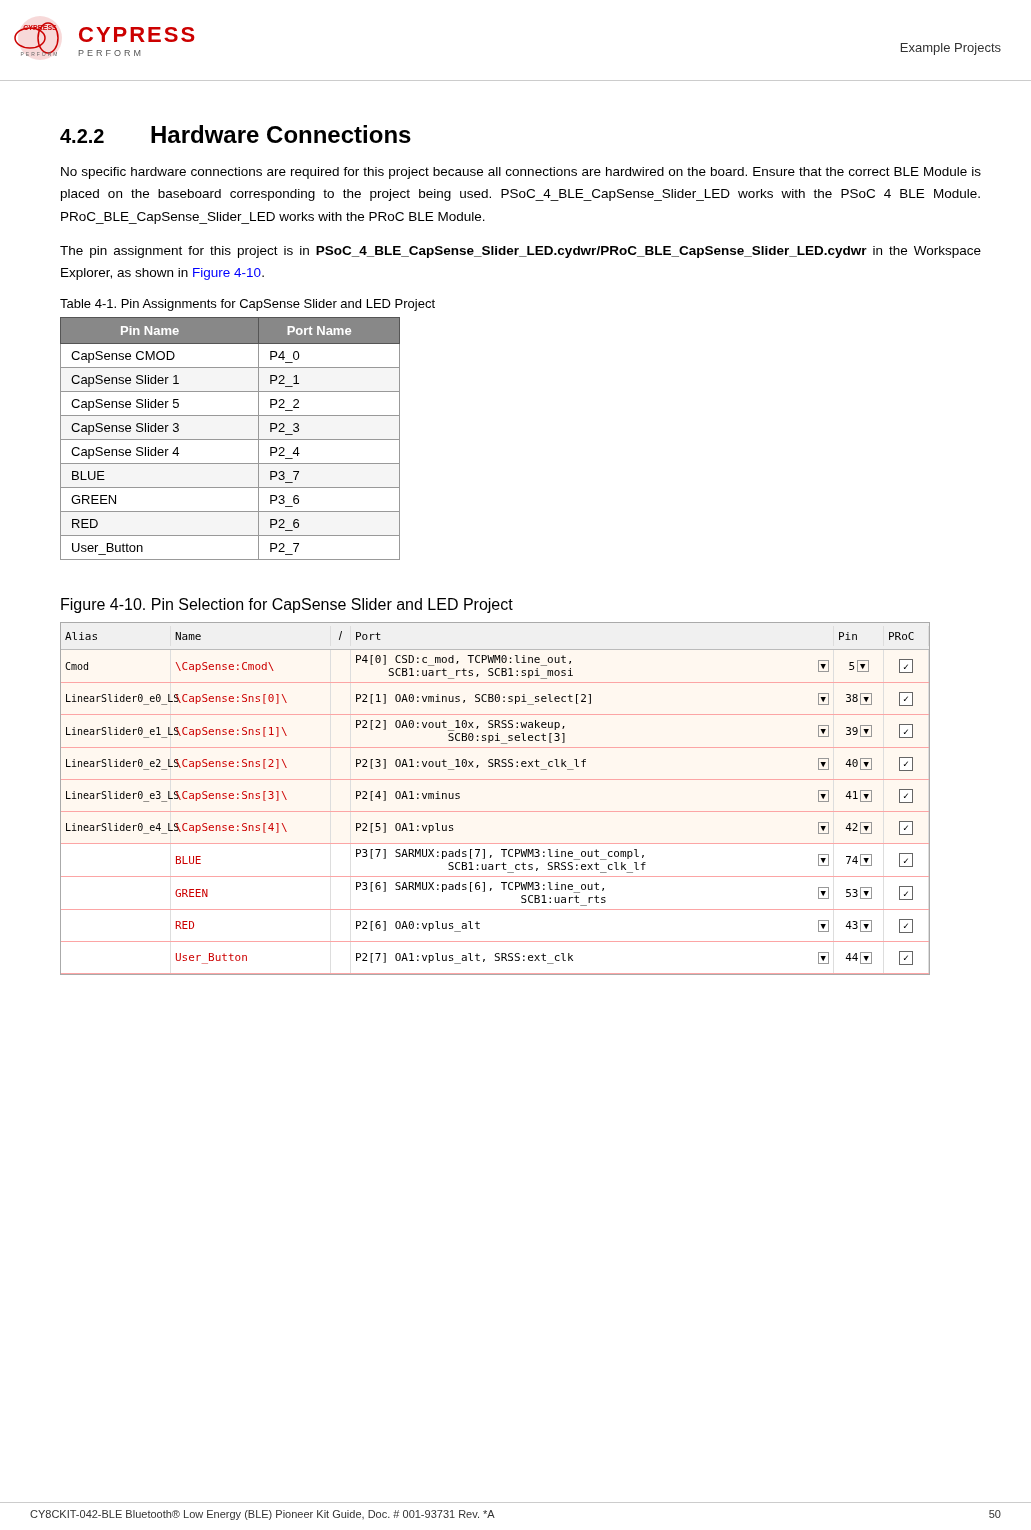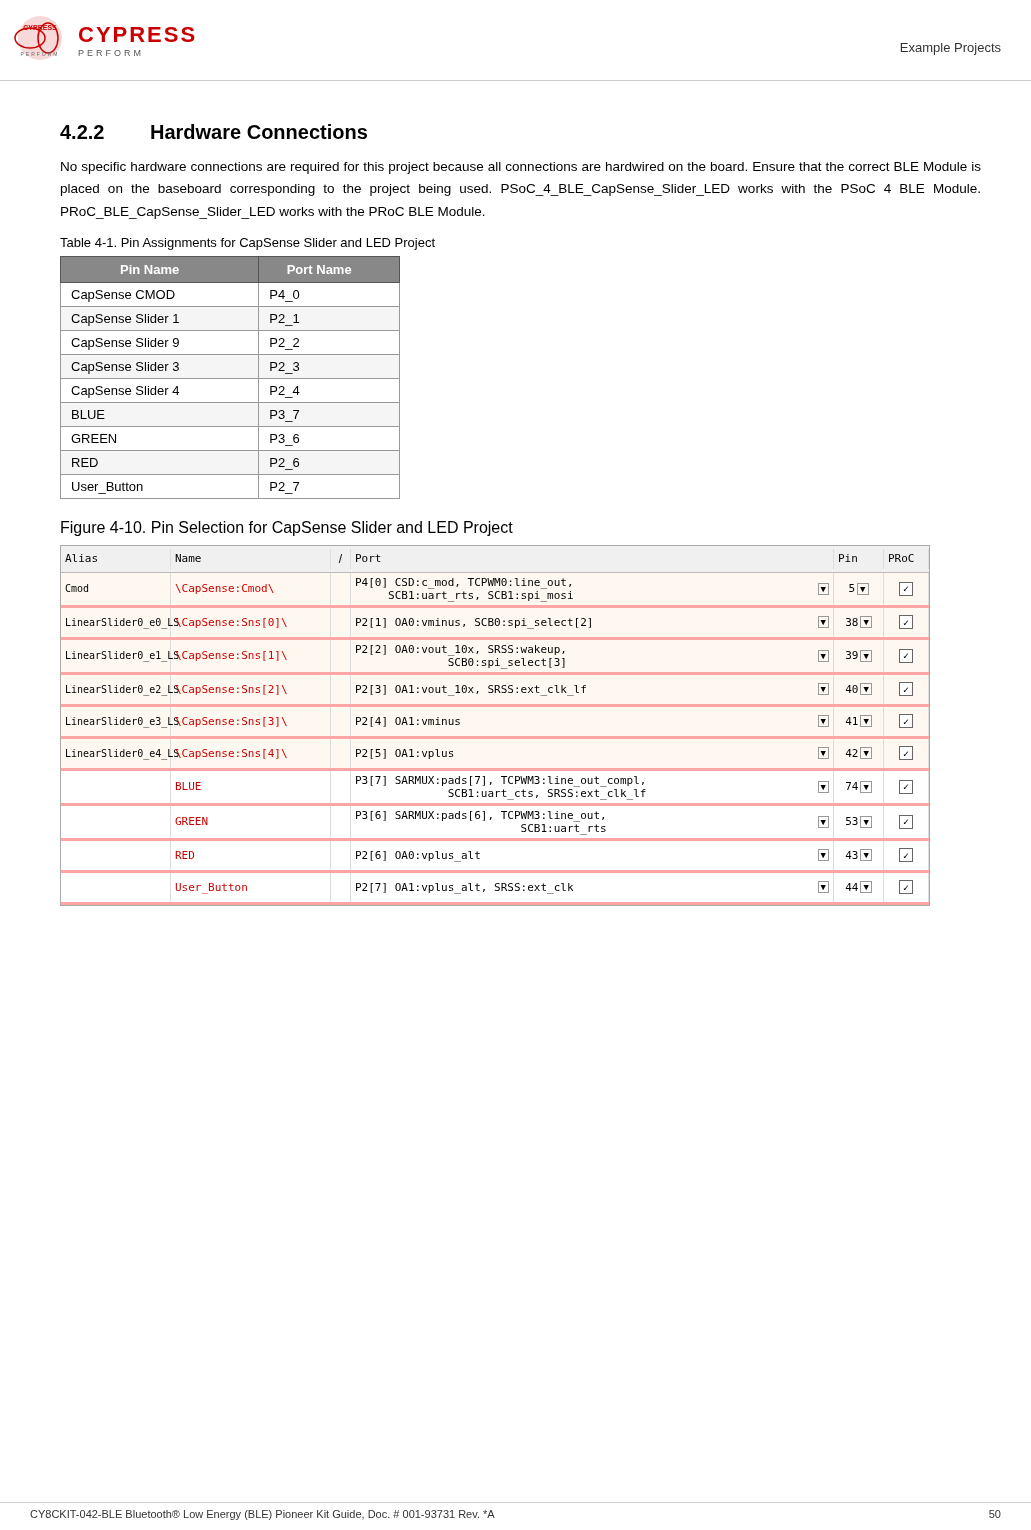--- a/index.html
+++ b/index.html
@@ -57,21 +57,21 @@
       align-items: baseline;
       margin-bottom: 12px;
     }
     .section-num {
       font-size: 20px;
       font-weight: bold;
       margin-right: 30px;
       min-width: 60px;
     }
     .section-heading {
-      font-size: 20px;
+      font-size: 24px;
       font-weight: bold;
     }
     .body-text {
       font-size: 13.5px;
       line-height: 1.65;
       text-align: justify;
       margin-bottom: 12px;
     }
     .bold-inline {
       font-weight: bold;
@@ -80,21 +80,21 @@
       color: #00f;
       text-decoration: none;
     }
     .table-caption {
       font-size: 13px;
       margin-bottom: 6px;
       font-weight: normal;
     }
     .pin-table {
       border-collapse: collapse;
-      margin-bottom: 20px;
+      margin-bottom: 36px;
       min-width: 340px;
     }
     .pin-table th {
       background: #888;
       color: #fff;
       font-size: 13px;
       font-weight: bold;
       padding: 5px 30px 5px 10px;
       border: 1px solid #555;
       text-align: center;
@@ -123,21 +123,21 @@
       background: #f0f0f0;
       padding: 3px 0;
     }
     .fig-col-alias { width: 110px; text-align: center; font-size: 12px; }
     .fig-col-name { width: 160px; text-align: center; font-size: 12px; }
     .fig-col-port { flex: 1; text-align: center; font-size: 12px; }
     .fig-col-pin { width: 50px; text-align: center; font-size: 12px; }
     .fig-col-lock { width: 45px; text-align: center; font-size: 12px; }
     .fig-data-row {
       display: flex;
-      border-bottom: 3px solid #fca5a5;
+      border-bottom: 1px solid #fca5a5;
       align-items: stretch;
       min-height: 32px;
     }
     .fig-cell {
       padding: 3px 4px;
       font-size: 11px;
       font-family: monospace;
       border-right: 1px solid #ddd;
       display: flex;
       align-items: center;
@@ -185,41 +185,44 @@
 
 <div class="main-content">
 
   <div class="section-title" style="margin-top:20px;">
     <span class="section-num">4.2.2</span>
     <span class="section-heading">Hardware Connections</span>
   </div>
 
   <p class="body-text">No specific hardware connections are required for this project because all connections are hardwired on the board. Ensure that the correct BLE Module is placed on the baseboard corresponding to the project being used. PSoC_4_BLE_CapSense_Slider_LED works with the PSoC 4 BLE Module. PRoC_BLE_CapSense_Slider_LED works with the PRoC BLE Module.</p>
 
+  <p class="body-text">
+    <span>The pin assignment for this project is in </span><span class="bold-inline">PSoC_4_BLE_CapSense_Slider_LED.cydwr/PRoC_BLE_CapSense_Slider_LED.cydwr</span><span> in the Workspace Explorer, as shown in </span><a class="link-text">Figure 4-10</a><span>.</span>
+  </p>
 
   <p class="table-caption" style="margin-bottom:6px;">Table 4-1.  Pin Assignments for CapSense Slider and LED Project</p>
 
   <table class="pin-table">
     <thead>
       <tr>
         <th>Pin Name</th>
         <th>Port Name</th>
       </tr>
     </thead>
     <tbody id="pin-table-body">
     <tr>
           <td>CapSense CMOD</td>
           <td>P4_0</td>
         </tr>
         <tr>
           <td>CapSense Slider 1</td>
           <td>P2_1</td>
         </tr>
         <tr>
-          <td>CapSense Slider 9</td>
+          <td>CapSense Slider 5</td>
           <td>P2_2</td>
         </tr>
         <tr>
           <td>CapSense Slider 3</td>
           <td>P2_3</td>
         </tr>
         <tr>
           <td>CapSense Slider 4</td>
           <td>P2_4</td>
         </tr>

